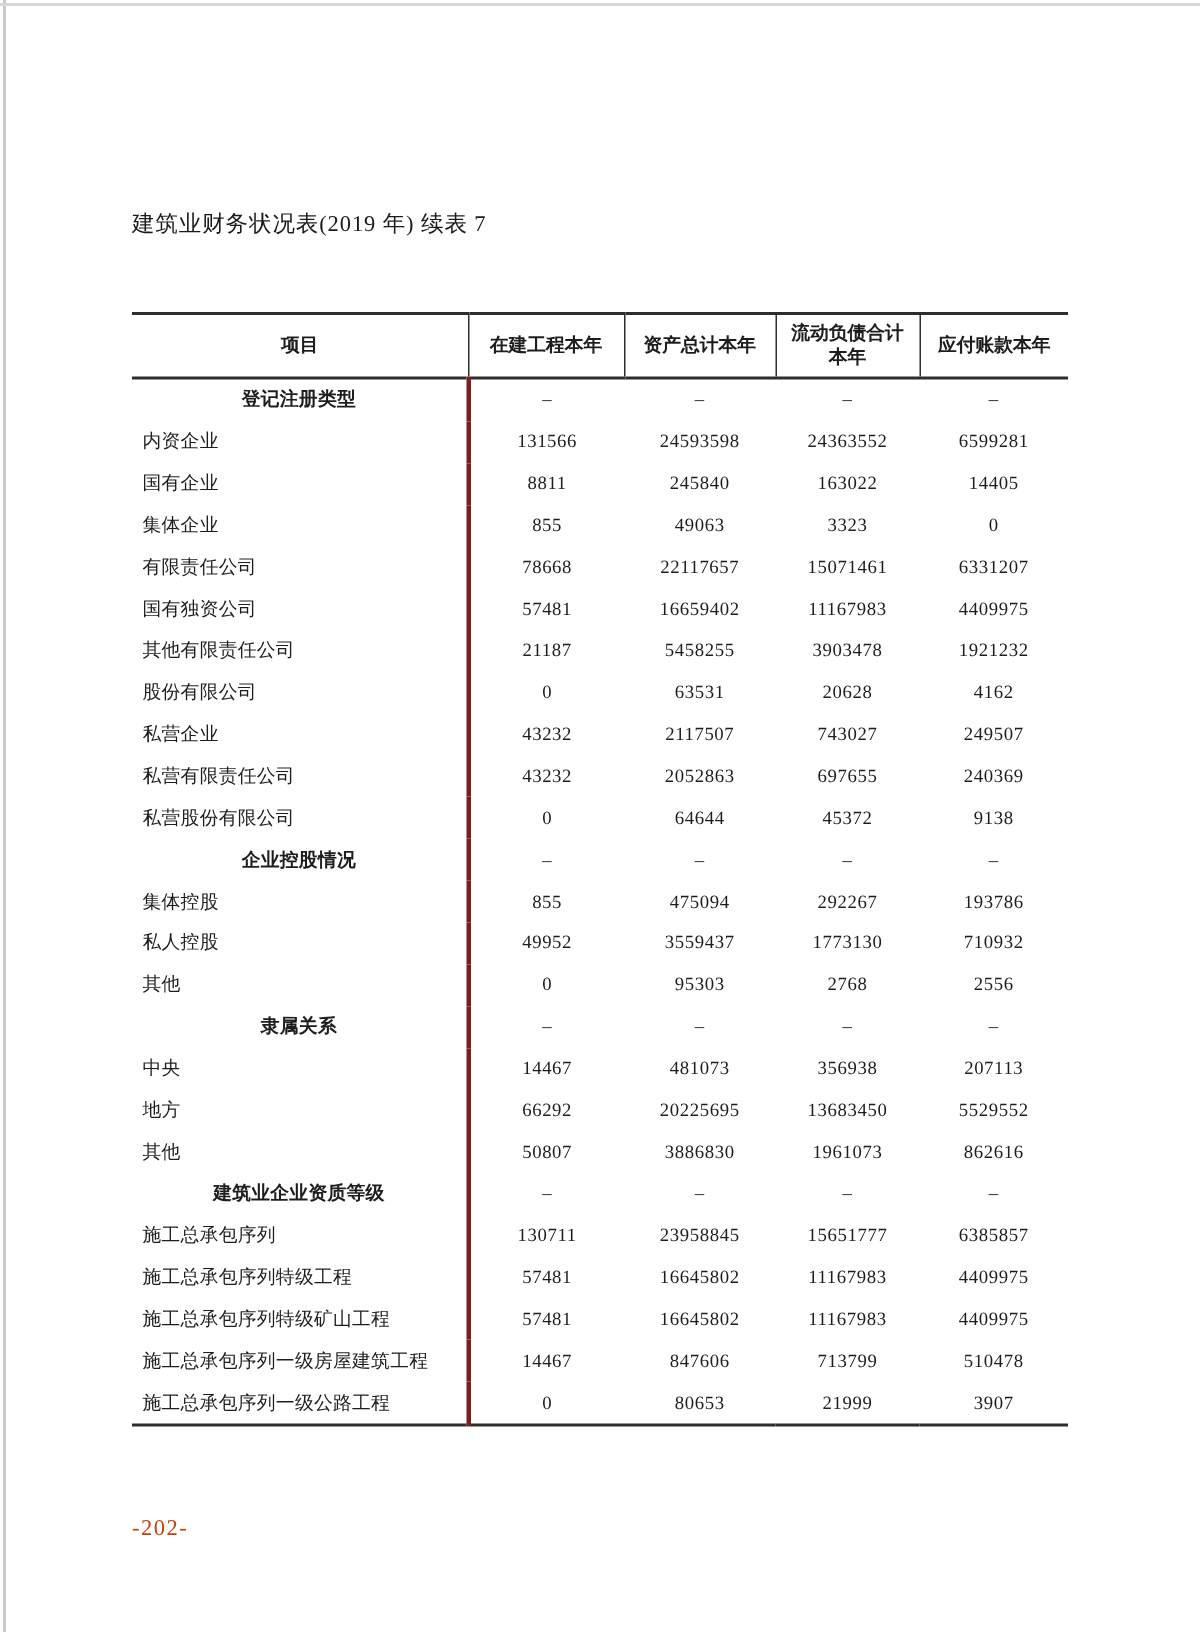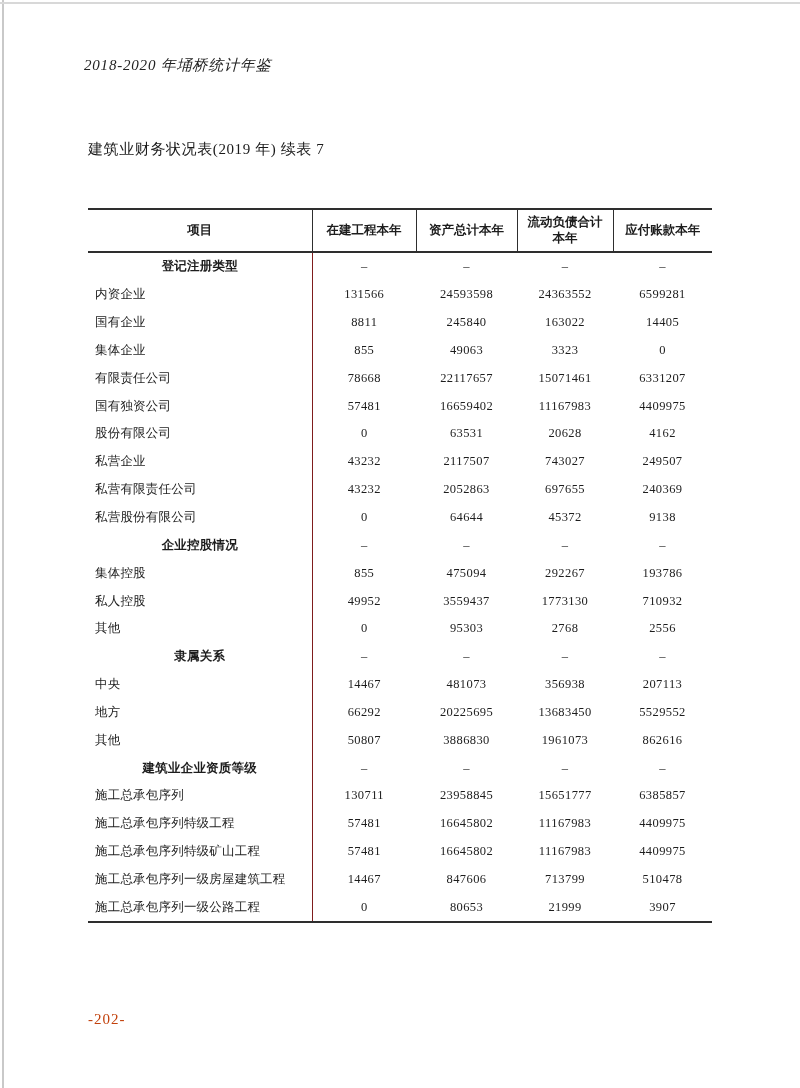--- a/index.html
+++ b/index.html
@@ -77,21 +77,21 @@
     vertical-align: middle;
     padding: 0;
     letter-spacing: 0.4px;
   }
   tbody td.label {
     text-align: left;
     padding-left: 7px;
     letter-spacing: 0.2px;
   }
   tbody td:first-child {
-    border-right: 1px solid #7f1d1d;
+    border-right: 3px solid #7f1d1d;
   }
   tbody tr.section td.label {
     text-align: center;
     font-weight: bold;
     padding-left: 0;
   }
   tbody tr:last-child td {
     border-bottom: 2px solid #2e2e2e;
   }
   .page-number {
@@ -102,21 +102,20 @@
     color: #c2410c;
   }
 </style>
 </head>
 <body>
 
 <div class="page">
   <div class="scan-edge-left"></div>
   <div class="scan-edge-top"></div>
 
-  <div class="running-head">2018-2020 年埇桥统计年鉴</div>
   <div class="doc-title">建筑业财务状况表(2019 年)  续表 7</div>
 
   <table class="fin-table">
     <colgroup>
       <col class="c0">
         <col class="c1">
         <col class="c2">
         <col class="c3">
         <col class="c4">
     </colgroup>
@@ -177,20 +176,27 @@
           <td class="value">6331207</td>
         </tr>
         <tr class="data">
           <td class="label">国有独资公司</td>
           <td class="value">57481</td>
           <td class="value">16659402</td>
           <td class="value">11167983</td>
           <td class="value">4409975</td>
         </tr>
         <tr class="data">
+          <td class="label">其他有限责任公司</td>
+          <td class="value">21187</td>
+          <td class="value">5458255</td>
+          <td class="value">3903478</td>
+          <td class="value">1921232</td>
+        </tr>
+        <tr class="data">
           <td class="label">股份有限公司</td>
           <td class="value">0</td>
           <td class="value">63531</td>
           <td class="value">20628</td>
           <td class="value">4162</td>
         </tr>
         <tr class="data">
           <td class="label">私营企业</td>
           <td class="value">43232</td>
           <td class="value">2117507</td>

